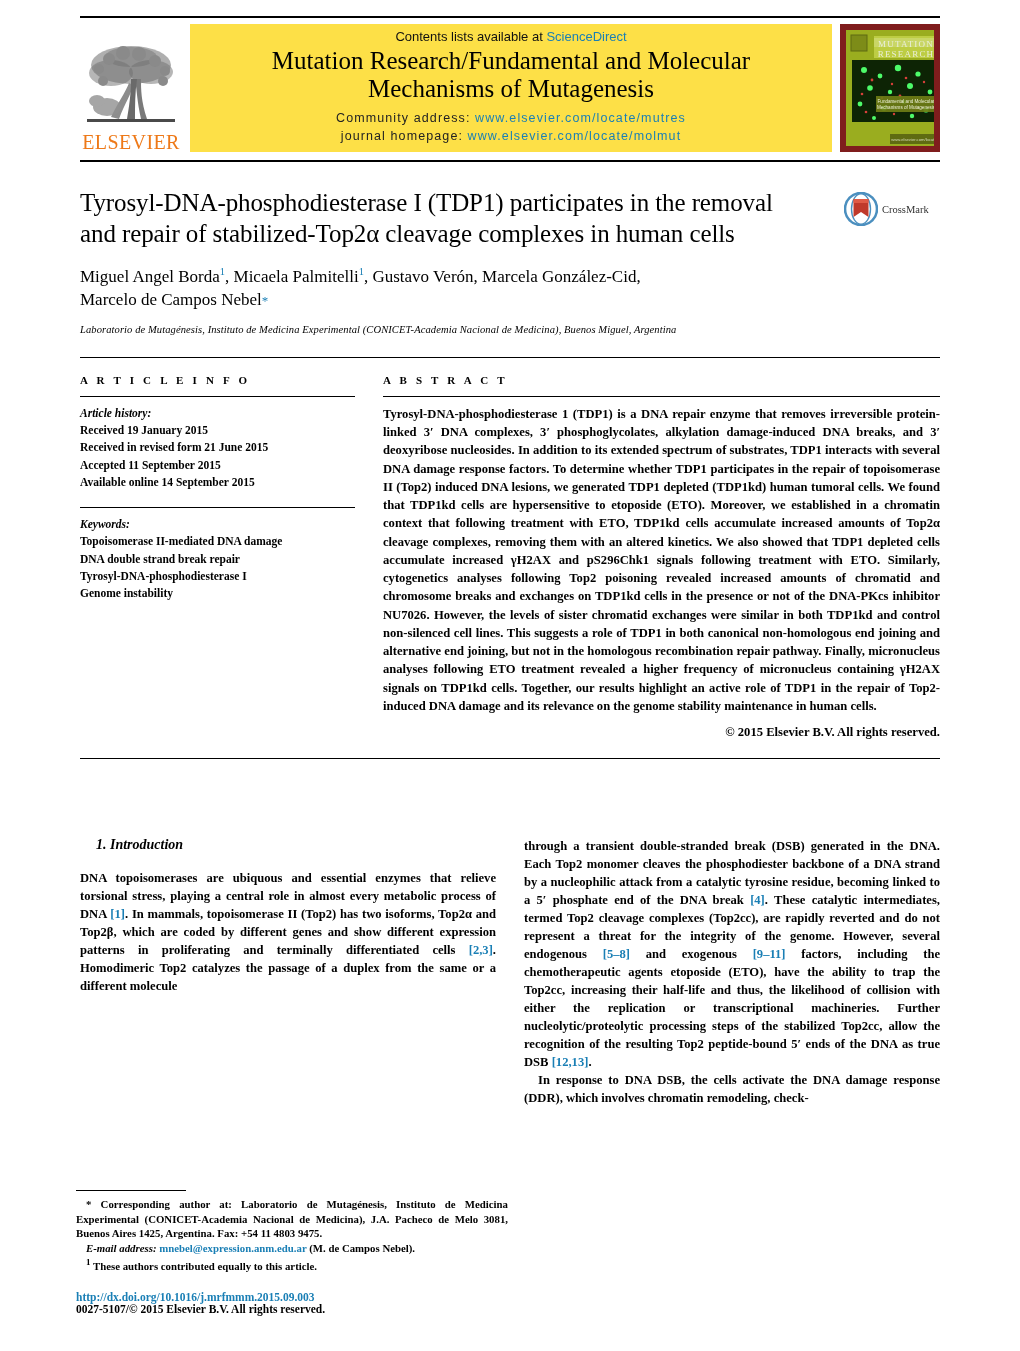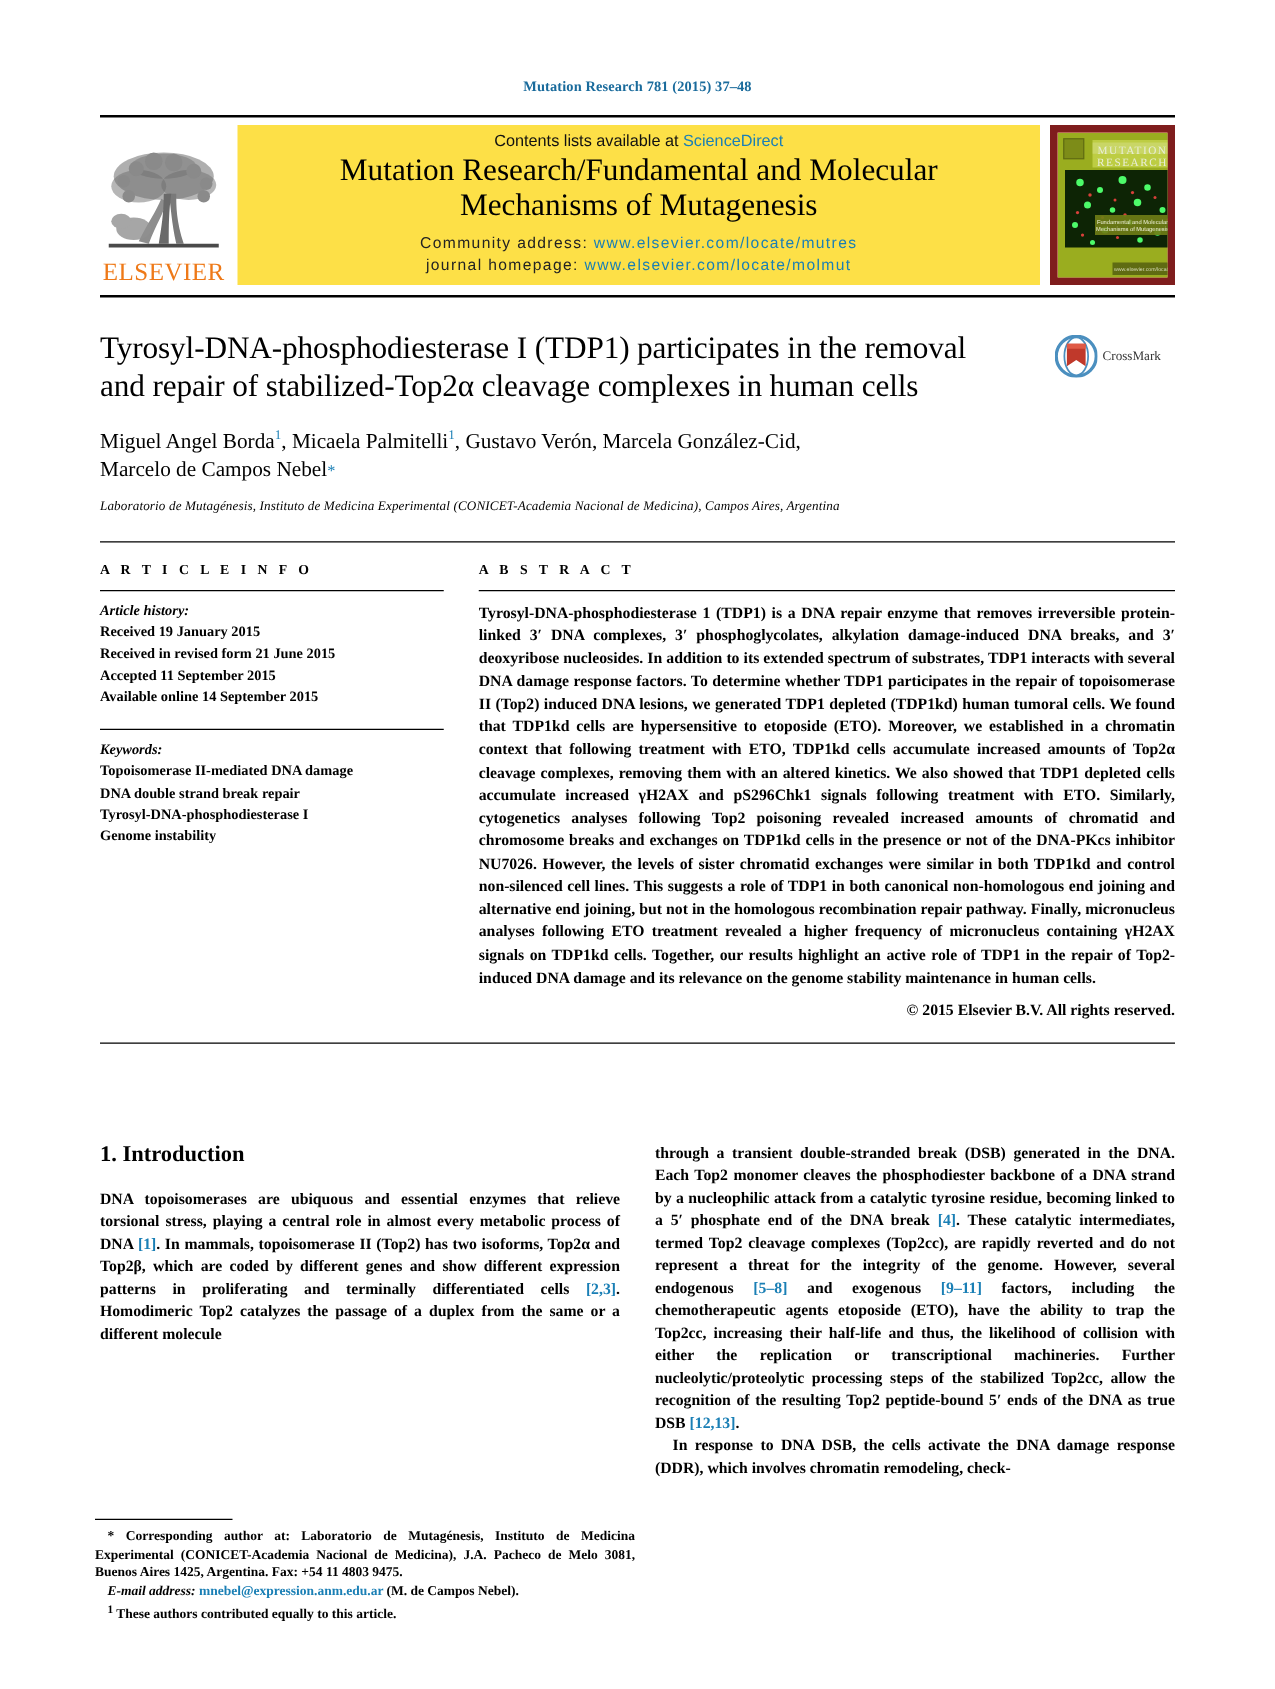--- a/index.html
+++ b/index.html
@@ -199,23 +199,24 @@
   .body-cols {
     display: flex;
     margin-top: 78px;
     gap: 28px;
   }
   .col { flex: 1 1 0; min-width: 0; }
   .col-left { position: relative; }
 
   h2.section-title {
     font-family: "Liberation Serif", serif;
-    font-size: 18px;
-    font-weight: bold;
-    margin: 0 0 16px 0;
+    font-size: 14px;
+    font-weight: bold;
+    margin: 0 0 16px 16px;
+    font-style: italic;
   }
   p.body-p {
     font-size: 12.6px;
     line-height: 1.43;
     text-align: justify;
     margin: 0;
     font-weight: bold;
   }
   p.body-p + p.body-p { text-indent: 14px; }
   .ref { color: #1a7fb5; }
@@ -244,21 +245,20 @@
   .link { color: #1a7fb5; }
   .doi-block { margin-top: 18px; }
   .doi-line { font-size: 11.5px; color: #1a7fb5; font-weight: bold; }
   .issn-line { font-size: 11.5px; font-weight: bold; }
 </style>
 </head>
 <body>
 
 <div class="page">
 
-  <div class="running-head">Mutation Research 781 (2015) 37–48</div>
 
   <div class="masthead">
 
     <div class="elsevier-logo">
       <svg class="tree-svg" width="92" height="92" viewBox="0 0 92 92">
         <rect x="0" y="0" width="92" height="92" fill="#ffffff"></rect>
         <g fill="#6d6d6d">
           <ellipse cx="46" cy="26" rx="40" ry="19" opacity="0.55"></ellipse>
           <ellipse cx="26" cy="34" rx="22" ry="13" opacity="0.5"></ellipse>
           <ellipse cx="66" cy="33" rx="22" ry="12" opacity="0.5"></ellipse>
@@ -357,21 +357,21 @@
   <div class="title-block">
     <div class="title-col">
       <h1 class="paper-title">
         <span>Tyrosyl-DNA-phosphodiesterase I (TDP1) participates in the removal</span><br>
         <span>and repair of stabilized-Top2α cleavage complexes in human cells</span>
       </h1>
       <div class="authors">
         <span>Miguel Angel Borda</span><sup>1</sup><span>, Micaela Palmitelli</span><sup>1</sup><span>, Gustavo Verón, Marcela González-Cid,</span><br>
         <span>Marcelo de Campos Nebel</span><span class="star">*</span>
       </div>
-      <div class="affiliation">Laboratorio de Mutagénesis, Instituto de Medicina Experimental (CONICET-Academia Nacional de Medicina), Campos Aires, Argentina</div>
+      <div class="affiliation">Laboratorio de Mutagénesis, Instituto de Medicina Experimental (CONICET-Academia Nacional de Medicina), Buenos Miguel, Argentina</div>
     </div>
 
     <div class="crossmark">
       <svg width="34" height="34" viewBox="0 0 34 34">
         <circle cx="17" cy="17" r="16" fill="none" stroke="#4b8fbf" stroke-width="2.6"></circle>
         <ellipse cx="17" cy="17" rx="9.5" ry="15.2" fill="#ffffff" stroke="#4b8fbf" stroke-width="1.4"></ellipse>
         <path d="M9.5 7 H24.5 V25 L17 20 L9.5 25 Z" fill="#c0392b"></path>
         <path d="M9.5 7 H24.5 V11 H9.5 Z" fill="#e05a46"></path>
       </svg>
       <span class="crossmark-label">CrossMark</span>
@@ -435,15 +435,19 @@
     <p class="fn-text fn-indent">
       <span>*</span><span> Corresponding author at: Laboratorio de Mutagénesis, Instituto de Medicina Experimental (CONICET-Academia Nacional de Medicina), J.A. Pacheco de Melo 3081, Buenos Aires 1425, Argentina. Fax: +54 11 4803 9475.</span>
     </p>
     <p class="fn-text fn-indent">
       <span class="fn-email-label">E-mail address:</span>
       <span class="link">mnebel@expression.anm.edu.ar</span><span> (M. de Campos Nebel).</span>
     </p>
     <p class="fn-text fn-indent">
       <sup>1</sup><span> These authors contributed equally to this article.</span>
     </p>
+    <div class="doi-block">
+      <div class="doi-line">http://dx.doi.org/10.1016/j.mrfmmm.2015.09.003</div>
+      <div class="issn-line">0027-5107/© 2015 Elsevier B.V. All rights reserved.</div>
+    </div>
   </div>
 
 </div>
 
 </body></html>

